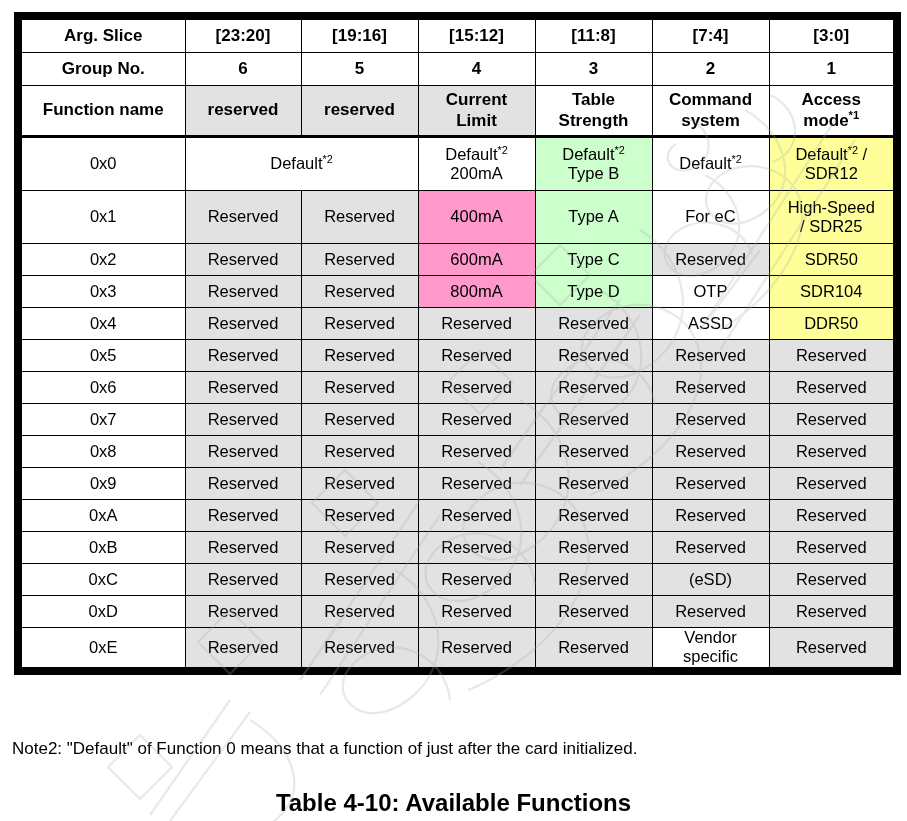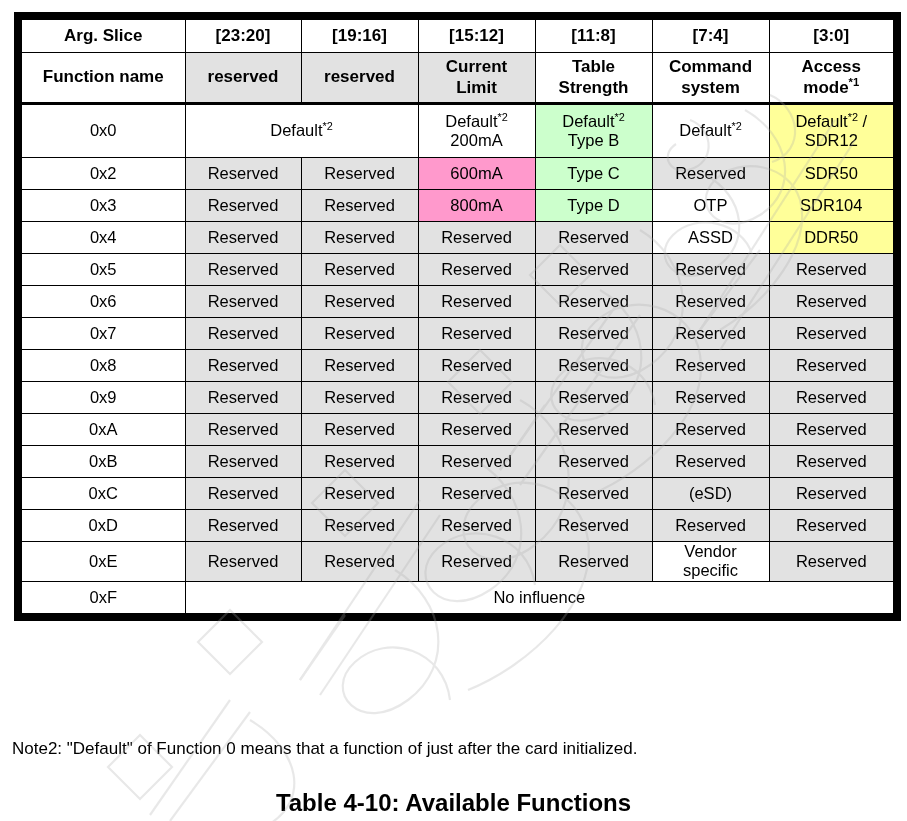--- a/index.html
+++ b/index.html
@@ -141,20 +141,29 @@
       <tbody id="tbody">
           <tr class="hdr">
             <td class="col0 bg-white">Arg. Slice</td>
             <td class="bg-white">[23:20]</td>
             <td class="bg-white">[19:16]</td>
             <td class="bg-white">[15:12]</td>
             <td class="bg-white">[11:8]</td>
             <td class="bg-white">[7:4]</td>
             <td class="bg-white">[3:0]</td>
           </tr>
+          <tr class="hdr">
+            <td class="col0 bg-white">Group No.</td>
+            <td class="bg-white">6</td>
+            <td class="bg-white">5</td>
+            <td class="bg-white">4</td>
+            <td class="bg-white">3</td>
+            <td class="bg-white">2</td>
+            <td class="bg-white">1</td>
+          </tr>
           <tr class="hdr-fn">
             <td class="col0 bg-white">Function name</td>
             <td class="bg-gray">
               <span class="two-line">reserved</span>
             </td>
             <td class="bg-gray">
               <span class="two-line">reserved</span>
             </td>
             <td class="bg-gray">
               <span class="two-line">Current</span>
@@ -187,20 +196,42 @@
               <span class="two-line">Type B</span>
             </td>
             <td class="bg-white">
               <span class="two-line">Default<sup>*2</sup></span>
             </td>
             <td class="bg-yellow">
               <span class="two-line">Default<sup>*2</sup> /</span>
               <span class="two-line">SDR12</span>
             </td>
           </tr>
+          <tr class="r-tall">
+            <td class="col0 bg-white">0x1</td>
+            <td class="bg-gray">
+              <span class="two-line">Reserved</span>
+            </td>
+            <td class="bg-gray">
+              <span class="two-line">Reserved</span>
+            </td>
+            <td class="bg-pink">
+              <span class="two-line">400mA</span>
+            </td>
+            <td class="bg-green">
+              <span class="two-line">Type A</span>
+            </td>
+            <td class="bg-white">
+              <span class="two-line">For eC</span>
+            </td>
+            <td class="bg-yellow">
+              <span class="two-line">High-Speed</span>
+              <span class="two-line">/ SDR25</span>
+            </td>
+          </tr>
           <tr class="r">
             <td class="col0 bg-white">0x2</td>
             <td class="bg-gray">
               <span class="two-line">Reserved</span>
             </td>
             <td class="bg-gray">
               <span class="two-line">Reserved</span>
             </td>
             <td class="bg-pink">
               <span class="two-line">600mA</span>
@@ -460,24 +491,20 @@
             <td class="bg-gray">
               <span class="two-line">Reserved</span>
             </td>
             <td class="bg-white">
               <span class="two-line">Vendor</span>
               <span class="two-line">specific</span>
             </td>
             <td class="bg-gray">
               <span class="two-line">Reserved</span>
             </td>
-          </tr>
-          <tr class="r">
-            <td class="col0 bg-white">0xF</td>
-            <td class="bg-white" colspan="6">No influence</td>
           </tr>
         </tbody>
     </table>
   </div>
 
   <div class="notes">
     <div>Note2: "Default" of Function 0 means that a function of just after the card initialized.</div>
   </div>
 
   <div class="table-title">Table 4-10: Available Functions</div>

